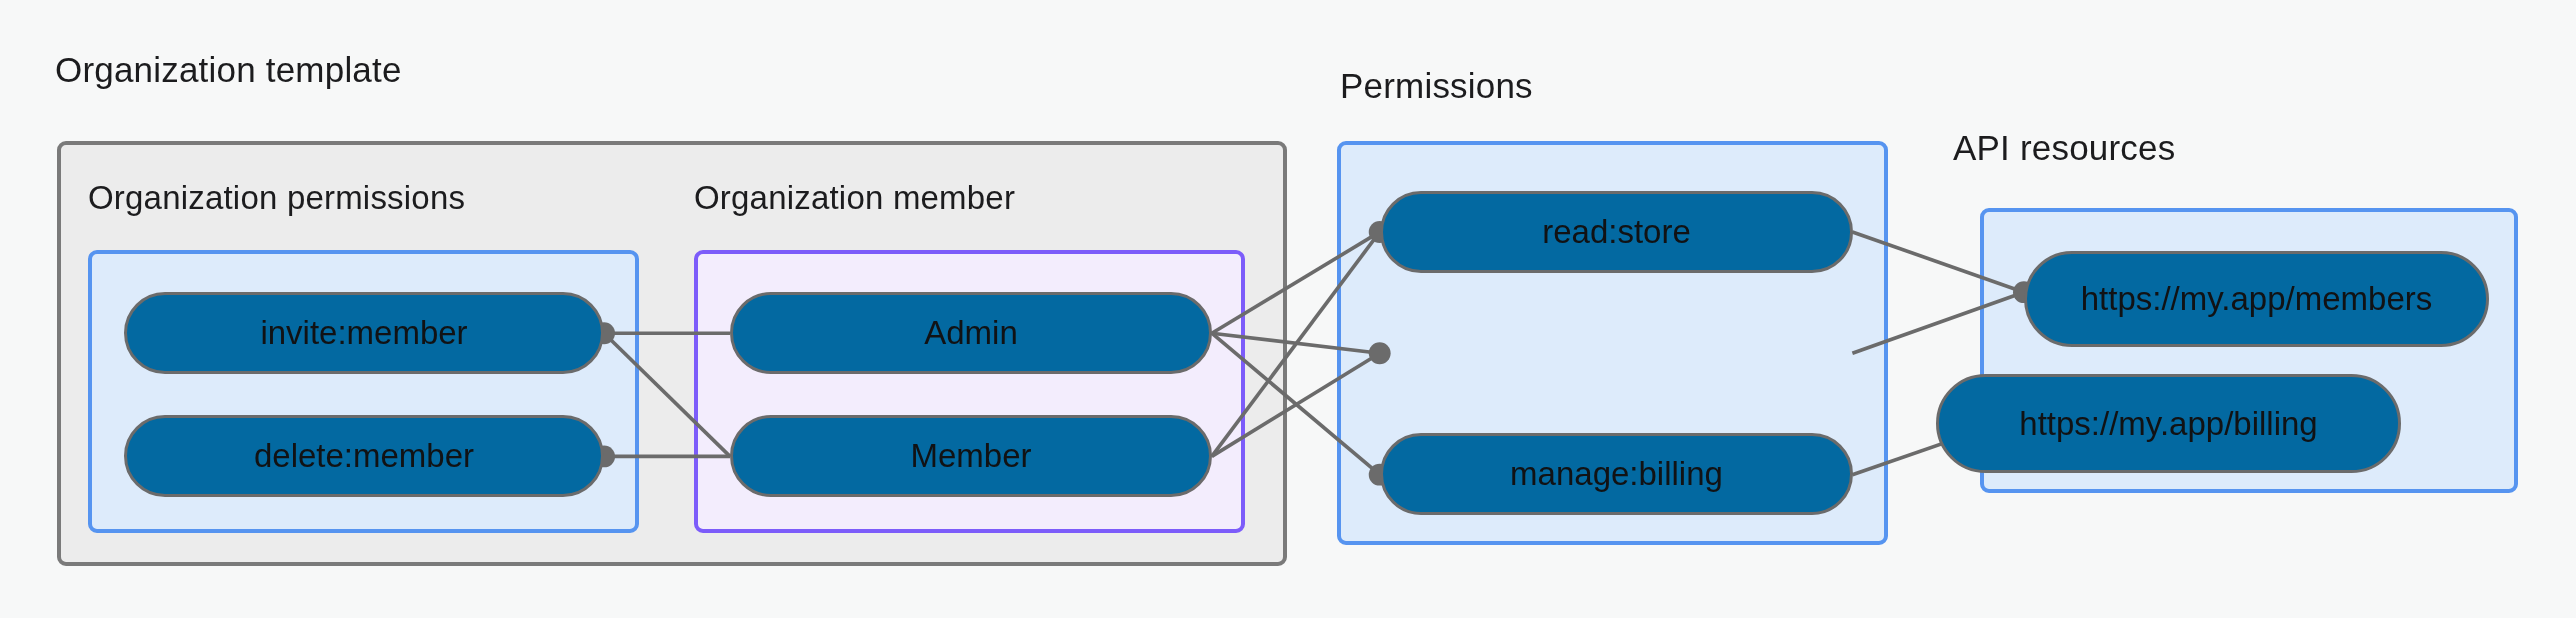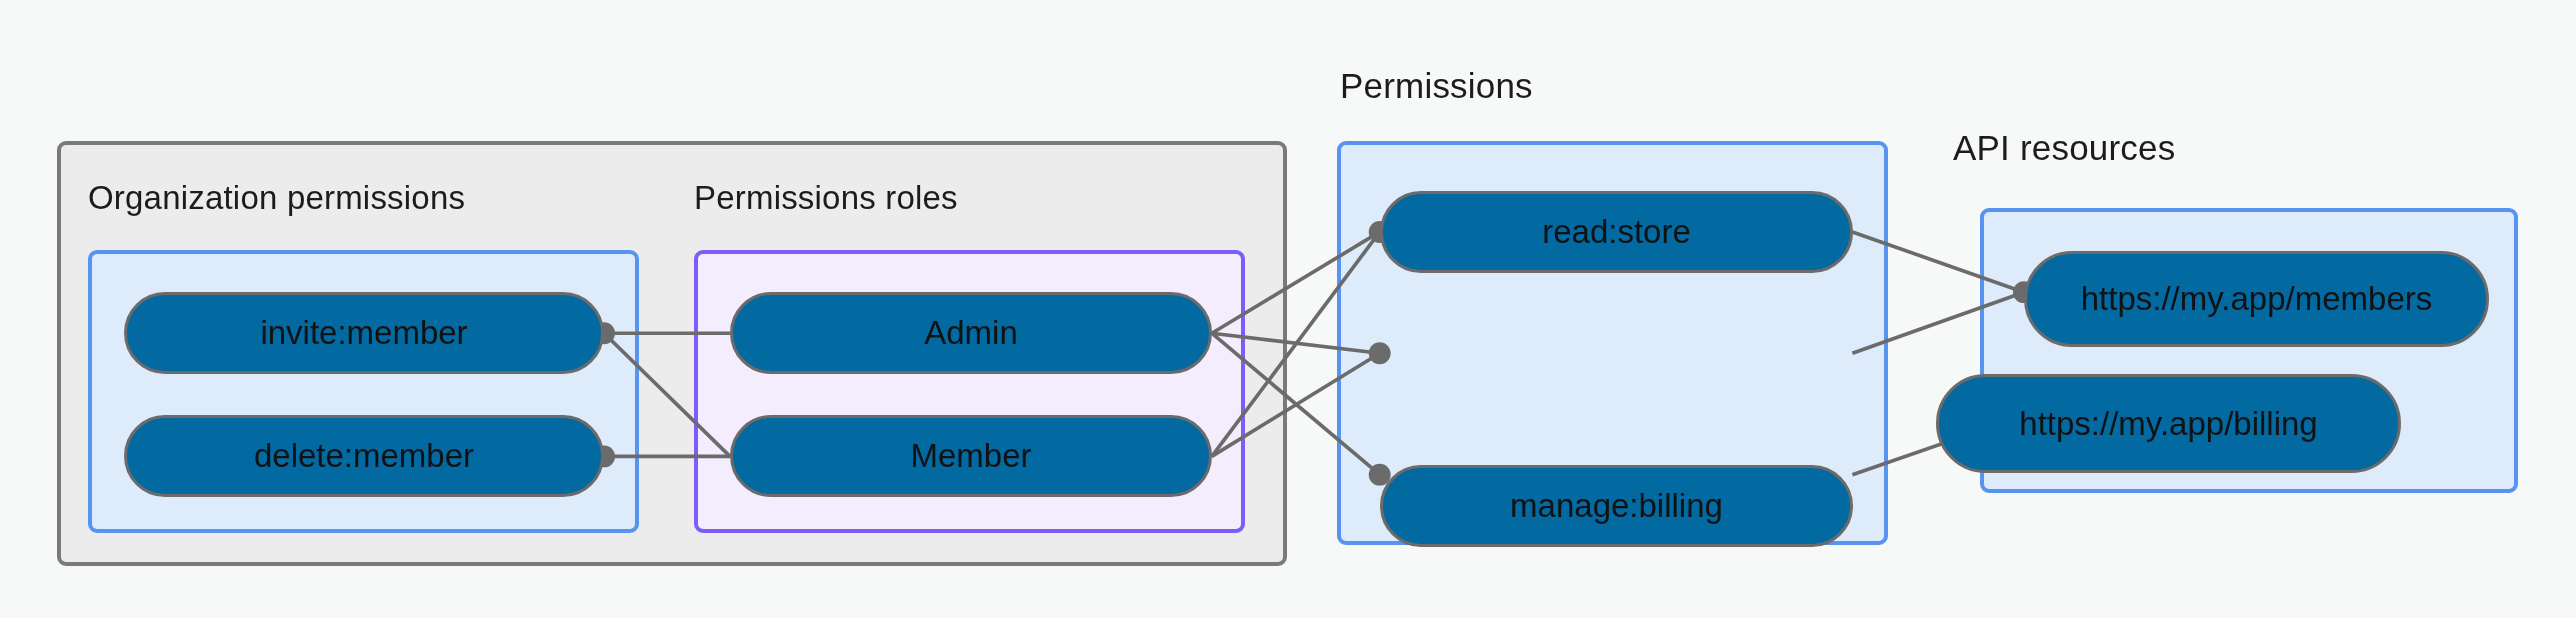--- a/index.html
+++ b/index.html
@@ -66,30 +66,31 @@
     pointer-events: none;
   }
   #edges line { stroke: #6b6b6b; stroke-width: 4; }
   #edges circle { fill: #6b6b6b; }
 </style>
 </head>
 <body>
 
 <div id="canvas">
 
+  <div class="group-label" style="left:55px; top:50px;">Organization template</div>
 
   <div class="group-label" style="left:1340px; top:66px;">Permissions</div>
 
   <div class="group-label" style="left:1953px; top:128px;">API resources</div>
 
   <div class="container-box outer-gray" style="left:57px; top:141px; width:1230px; height:425px;"></div>
 
   <div class="group-label" style="left:88px; top:179px; font-size:33px;">Organization permissions</div>
 
-  <div class="group-label" style="left:694px; top:179px; font-size:33px;">Permissions roles</div>
+  <div class="group-label" style="left:694px; top:179px; font-size:33px;">Organization member</div>
 
   <div class="container-box blue-box" style="left:88px; top:250px; width:551px; height:283px;"></div>
 
   <div class="container-box purple-box" style="left:694px; top:250px; width:551px; height:283px;"></div>
 
   <div class="container-box blue-box" style="left:1337px; top:141px; width:551px; height:404px;"></div>
 
   <div class="container-box blue-box" style="left:1980px; top:208px; width:538px; height:285px;"></div>
 
   <svg id="edges" viewBox="0 0 2823 678" xmlns="http://www.w3.org/2000/svg">
@@ -131,21 +132,21 @@
 
   <div class="node" style="left:730px; top:415px; width:482px; height:82px;">
     <span>Member</span>
   </div>
 
   <div class="node" style="left:1380px; top:191px; width:473px; height:82px;">
     <span>read:store</span>
   </div>
 
 
-  <div class="node" style="left:1380px; top:433px; width:473px; height:82px;margin-top:32px;">
+  <div class="node" style="left:1380px; top:433px; width:473px; height:82px;">
     <span>manage:billing</span>
   </div>
 
   <div class="node" style="left:2024px; top:251px; width:465px; height:96px;">
     <span>https://my.app/members</span>
   </div>
 
   <div class="node" style="left:1936px; top:374px; width:465px; height:99px;">
     <span>https://my.app/billing</span>
   </div>

